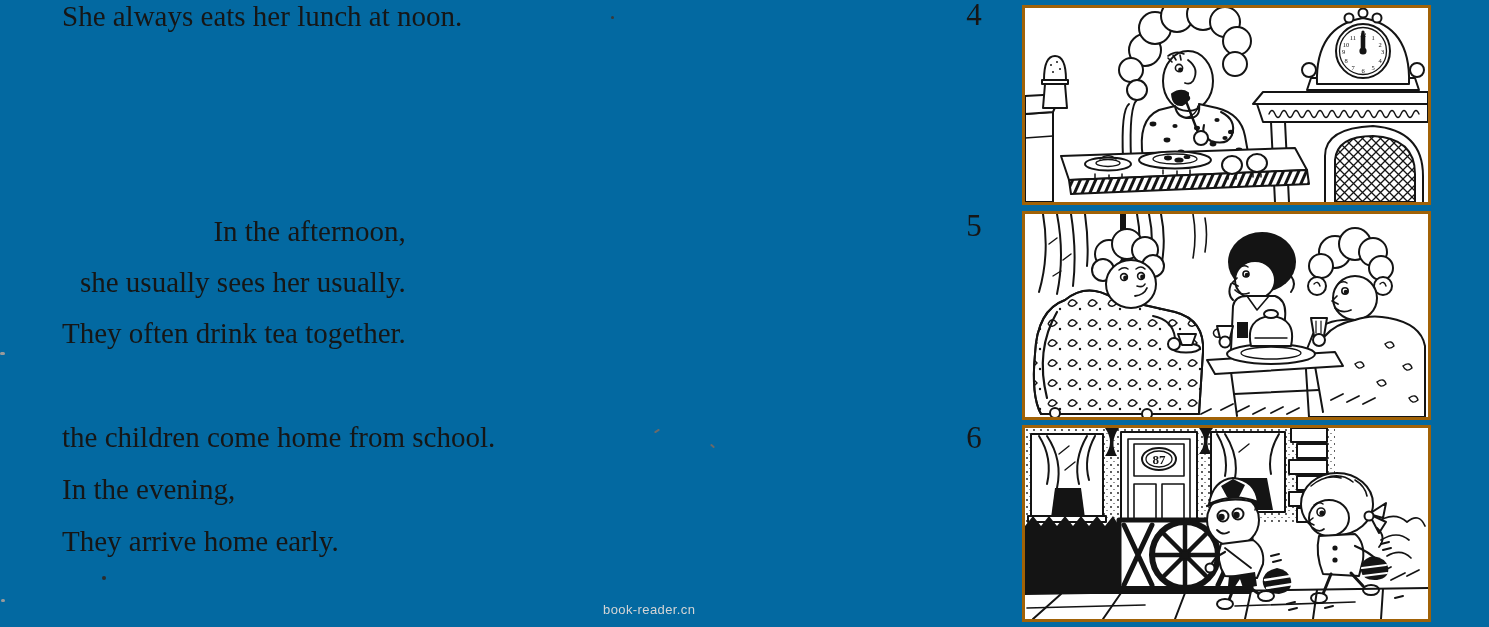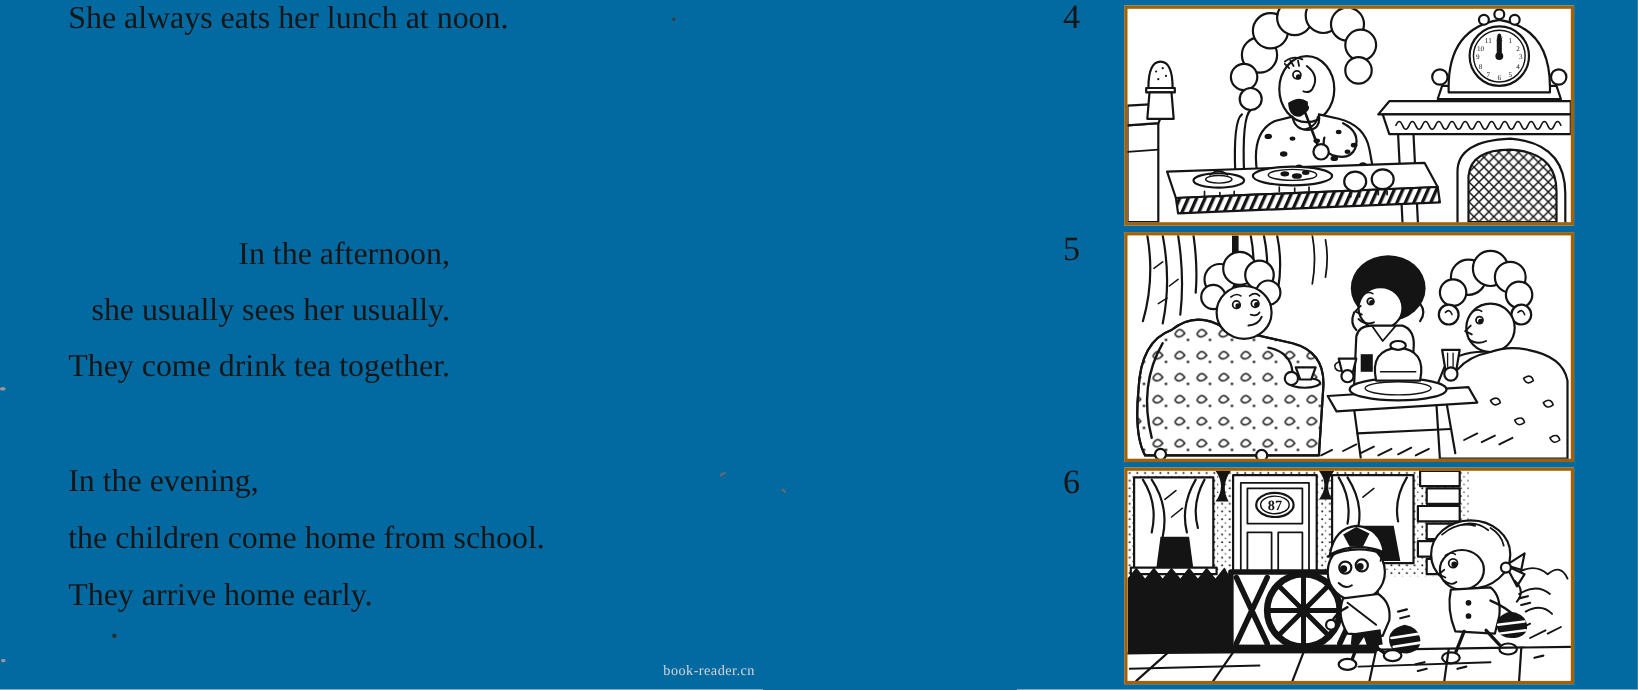--- a/index.html
+++ b/index.html
@@ -11,46 +11,46 @@
   .b2{left:62px;top:206px;} .b2 p{line-height:51px;text-align:right;}
   .b3{left:62px;top:411px;} .b3 p{line-height:52px;}
   .pnum{position:absolute;left:956px;width:36px;text-align:center;font-size:31px;color:#161616;}
   #n4{top:-3px}#n5{top:208px}#n6{top:420px}
   .panel{position:absolute;left:1022px;width:409px;border:3px solid #a16207;background:#fff;box-sizing:border-box;}
   #p4{top:5px;height:200px}#p5{top:211px;height:209px}#p6{top:425px;height:197px}
   .panel svg{display:block;width:100%;height:100%;}
   svg text{stroke:none;}
   .clock-num{font:6.5px "Liberation Serif",serif;fill:#141414;}
   .house-num{font:bold 13px "Liberation Serif",serif;fill:#141414;}
-  .watermark{position:absolute;left:603px;top:602px;font-family:Liberation Serif, serif;
+  .watermark{position:absolute;left:603px;top:602px;font-family:Liberation Sans, sans-serif;
              font-size:13px;letter-spacing:.4px;color:#d5d5d5;}
   .artifact{position:absolute;background:#5a5a5a;border-radius:2px;}
   .a1{left:611px;top:16px;width:3px;height:3px;border-radius:50%;background:#3a3a3a;}
   .a2{left:654px;top:430px;width:6px;height:2px;transform:rotate(-32deg);background:#6a6a6a;}
   .a3{left:710px;top:445px;width:5px;height:2px;transform:rotate(38deg);background:#6a6a6a;}
   .a4{left:102px;top:576px;width:4px;height:4px;border-radius:50%;background:#2c2c2c;}
   .a5{left:0;top:352px;width:5px;height:3px;background:#9a9a9a;}
   .a6{left:1px;top:599px;width:4px;height:3px;background:#9a9a9a;}
 </style>
 </head>
 <body>
 
 <div class="page">
 
   <div class="tblock b1">
     <p>She always eats her lunch at noon.</p>
   </div>
   <div class="tblock b2">
     <p>In the afternoon,</p>
     <p>she usually sees her usually.</p>
-    <p>They come drink tea together.</p>
+    <p>They often drink tea together.</p>
   </div>
   <div class="tblock b3">
+    <p>the children come home from school.</p>
     <p>In the evening,</p>
-    <p>the children come home from school.</p>
     <p>They arrive home early.</p>
   </div>
 
   <div class="pnum" id="n4">4</div>
   <div class="pnum" id="n5">5</div>
   <div class="pnum" id="n6">6</div>
 
   <div class="panel" id="p4">
     <svg viewBox="0 0 403 194">
       <defs>

